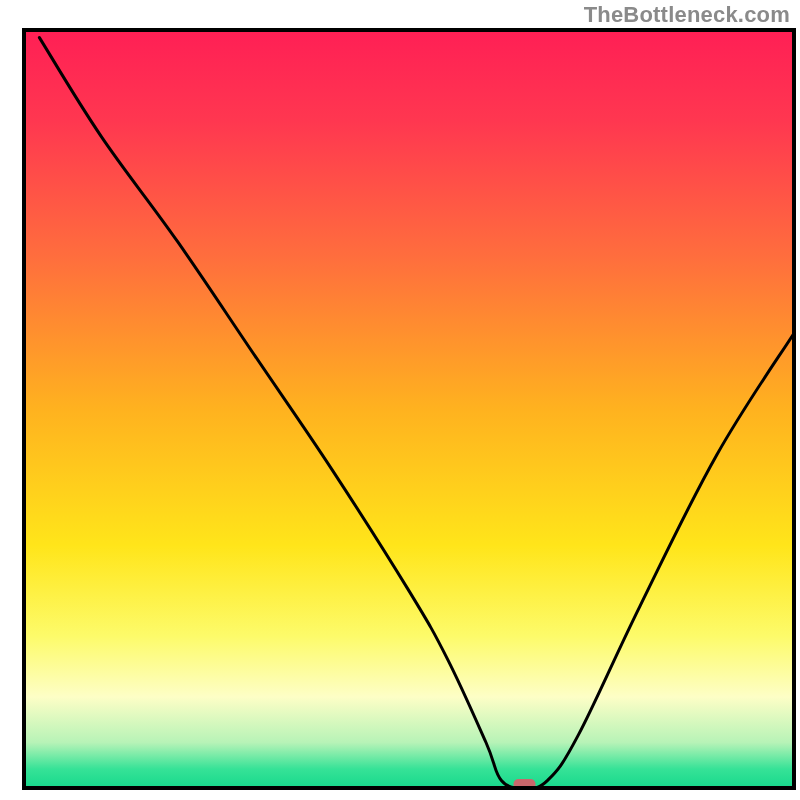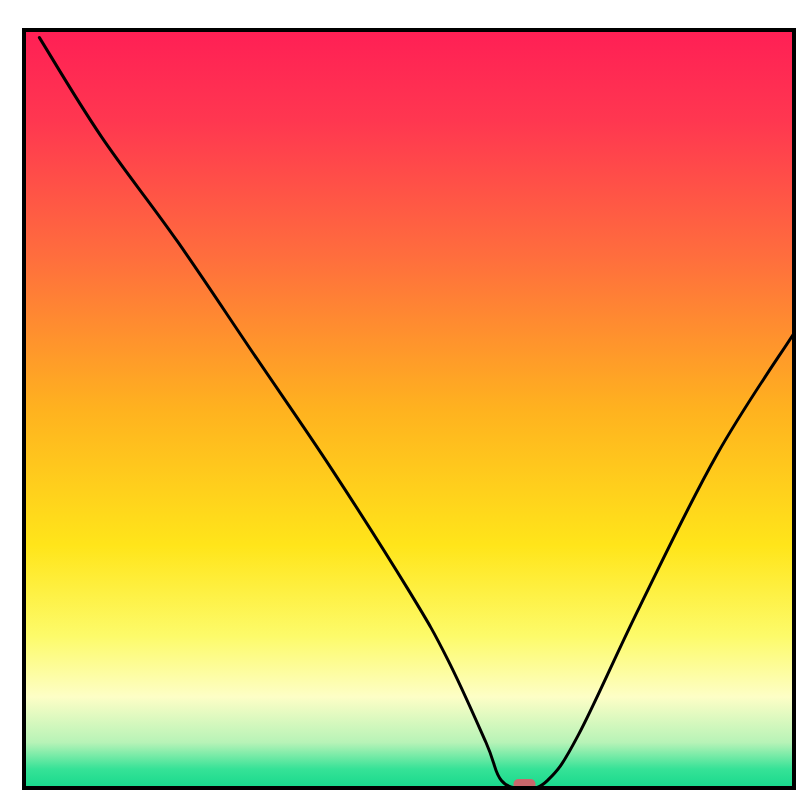--- a/index.html
+++ b/index.html
@@ -29,20 +29,21 @@
     position: absolute;
     left: 0;
     top: 0;
   }
 </style>
 </head>
 <body>
 
 <div class="stage">
 
+  <div class="watermark">TheBottleneck.com</div>
 
   <svg class="chart" width="800" height="800" viewBox="0 0 800 800">
     <defs>
       <linearGradient id="bg-grad" x1="0" y1="0" x2="0" y2="1">
 
       <stop offset="0.00%" stop-color="#ff1f55"></stop>
           <stop offset="12.00%" stop-color="#ff3750"></stop>
           <stop offset="30.00%" stop-color="#ff6e3d"></stop>
           <stop offset="50.00%" stop-color="#ffb21f"></stop>
           <stop offset="68.00%" stop-color="#ffe51a"></stop>

